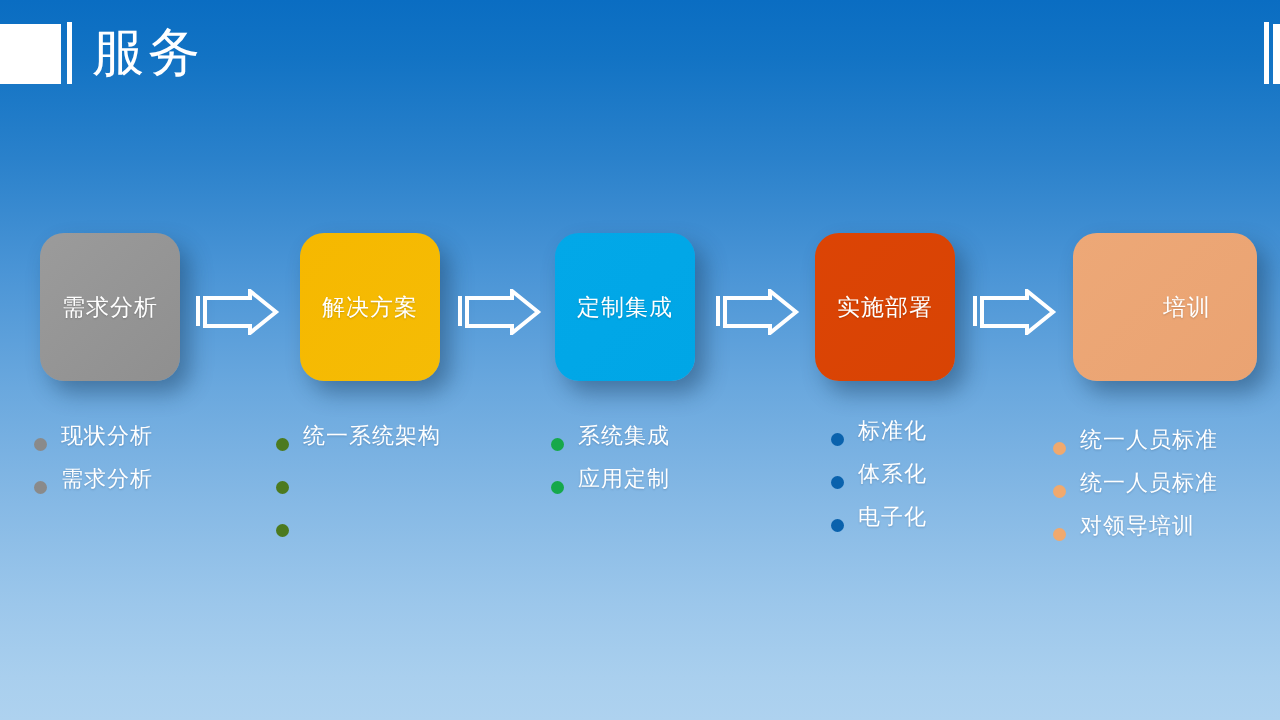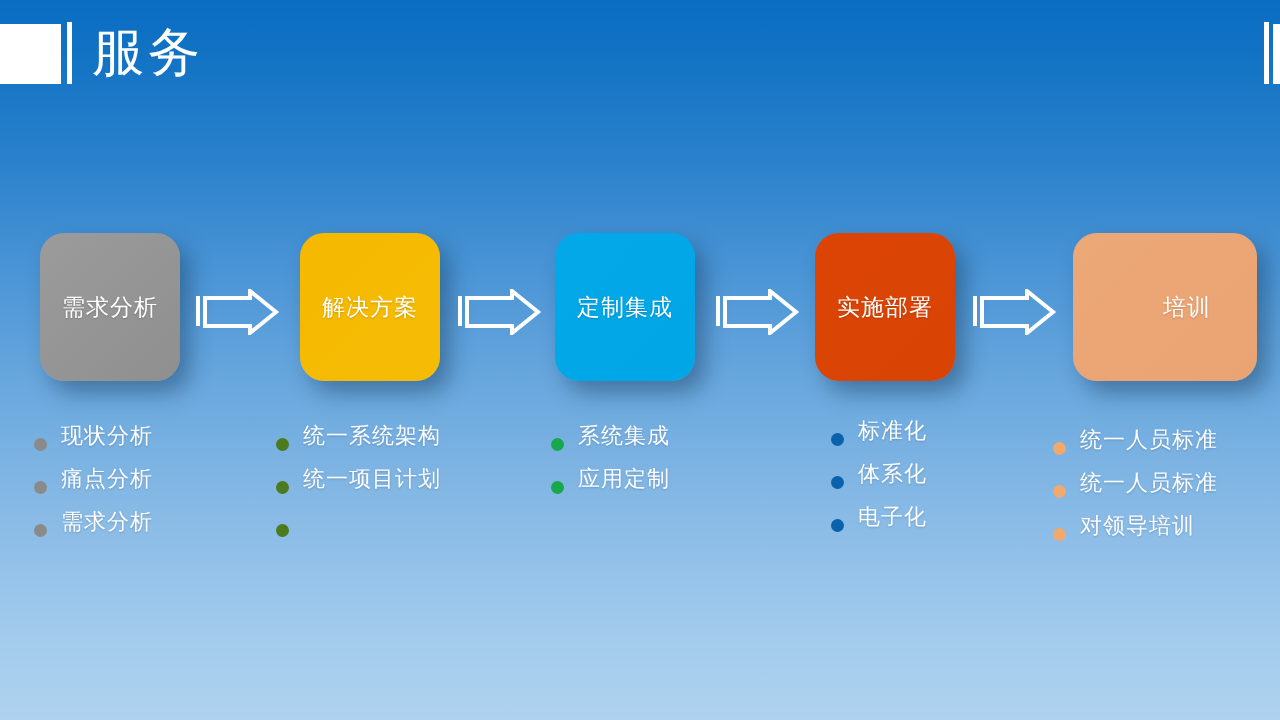--- a/index.html
+++ b/index.html
@@ -181,35 +181,30 @@
     </div>
 
   <div id="columns">
       <div class="col" style="left: 34px; top: 408px;">
         <div class="bullet-row">
           <span class="dot" style="background: rgb(138, 138, 138);"></span>
           <span class="bullet-text">现状分析</span>
         </div>
         <div class="bullet-row">
           <span class="dot" style="background: rgb(138, 138, 138);"></span>
-          <span class="bullet-text">痛点分析</span>
-        </div>
-        <div class="bullet-row">
-          <span class="dot" style="background: rgb(138, 138, 138);"></span>
           <span class="bullet-text">需求分析</span>
         </div>
       </div>
       <div class="col" style="left: 276px; top: 408px;">
         <div class="bullet-row">
           <span class="dot" style="background: rgb(76, 122, 31);"></span>
           <span class="bullet-text">统一系统架构</span>
         </div>
         <div class="bullet-row">
           <span class="dot" style="background: rgb(76, 122, 31);"></span>
-          <span class="bullet-text">统一项目计划</span>
         </div>
         <div class="bullet-row">
           <span class="dot" style="background: rgb(76, 122, 31);"></span>
         </div>
       </div>
       <div class="col" style="left: 551px; top: 408px;">
         <div class="bullet-row">
           <span class="dot" style="background: rgb(22, 168, 75);"></span>
           <span class="bullet-text">系统集成</span>
         </div>

